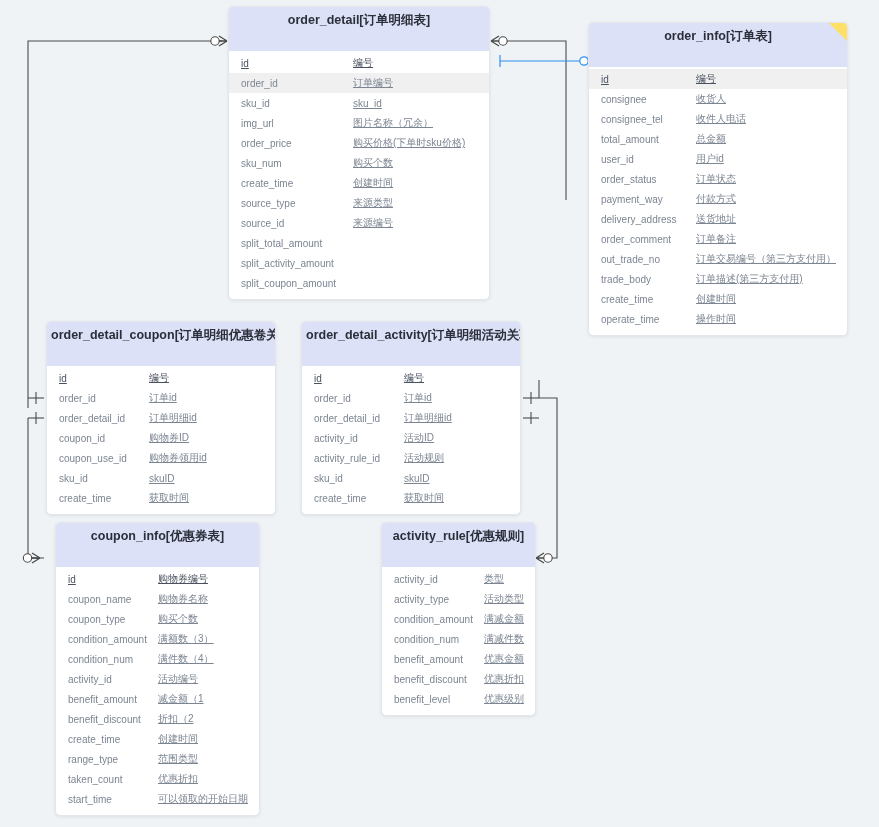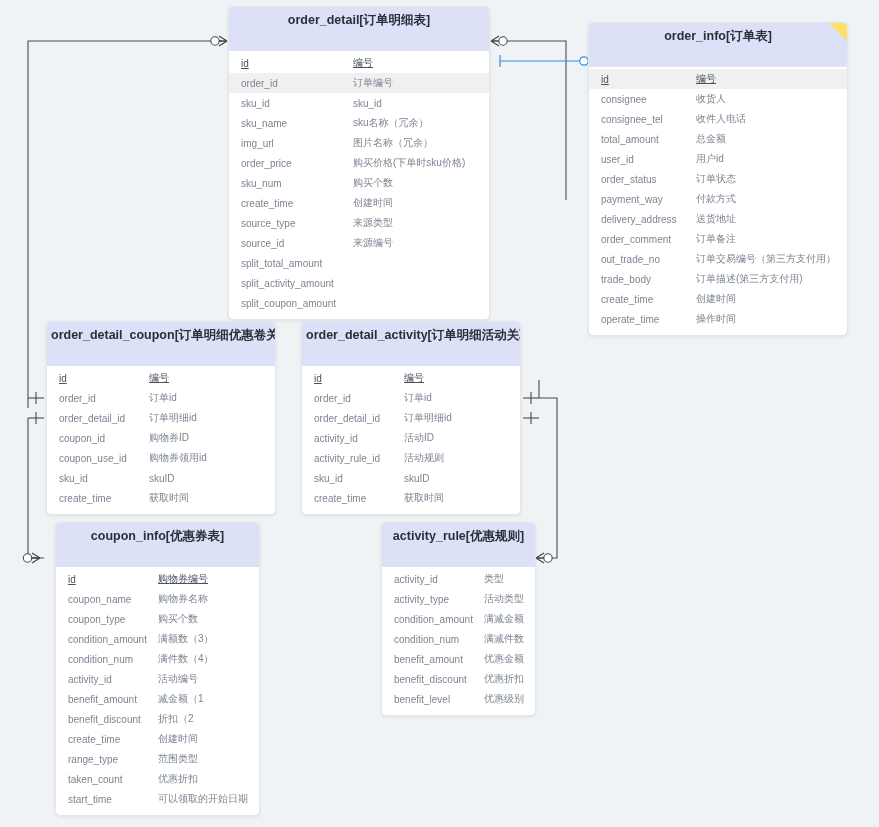--- a/index.html
+++ b/index.html
@@ -73,20 +73,21 @@
   }
   .fname {
     flex: 0 0 auto;
     overflow: hidden;
     text-overflow: clip;
   }
   .fcomment {
     flex: 0 0 auto;
     overflow: hidden;
     white-space: nowrap;
+    text-decoration: underline;
   }
   
   .w-od .fname { width: 112px; }
   .w-oi .fname { width: 95px; }
   .w-odc .fname { width: 90px; }
   .w-oda .fname { width: 90px; }
   .w-ci .fname { width: 90px; }
   .w-ar .fname { width: 90px; }
 </style>
 </head>
@@ -155,24 +156,20 @@
           </div>
           <div class="field-row alt">
             <span class="fname">order_id</span>
             <span class="fcomment">订单编号</span>
           </div>
           <div class="field-row">
             <span class="fname">sku_id</span>
             <span class="fcomment">sku_id</span>
           </div>
           <div class="field-row">
-            <span class="fname">sku_name</span>
-            <span class="fcomment">sku名称（冗余）</span>
-          </div>
-          <div class="field-row">
             <span class="fname">img_url</span>
             <span class="fcomment">图片名称（冗余）</span>
           </div>
           <div class="field-row">
             <span class="fname">order_price</span>
             <span class="fcomment">购买价格(下单时sku价格)</span>
           </div>
           <div class="field-row">
             <span class="fname">sku_num</span>
             <span class="fcomment">购买个数</span>

